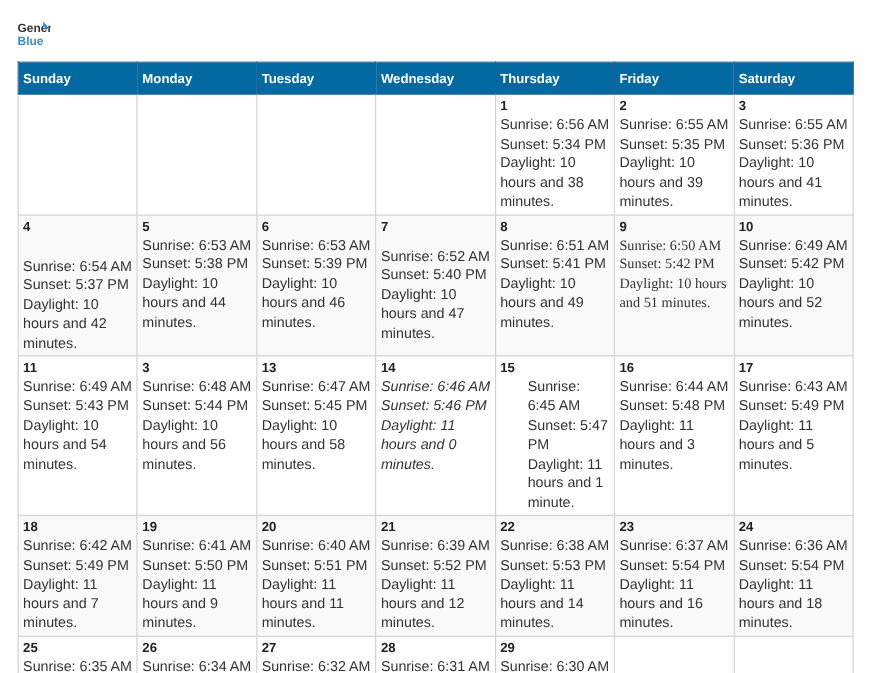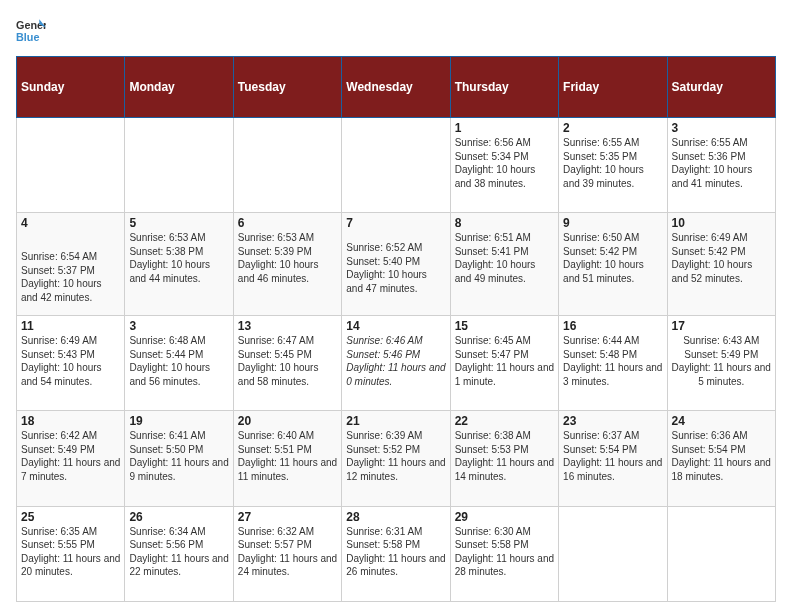--- a/index.html
+++ b/index.html
@@ -45,46 +45,46 @@
       color: #555;
     }
     .calendar {
       flex: 1;
       border: 1px solid #ccc;
       border-collapse: collapse;
       width: 100%;
       table-layout: fixed;
     }
     .calendar th {
-      background: #7f1d1d;
+      background: #0369a1;
       color: #fff;
       font-size: 12px;
       font-weight: bold;
-      padding: 23px 4px;
+      padding: 7px 4px;
       text-align: left;
       border: 1px solid #1a5fa0;
     }
     .calendar td {
       vertical-align: top;
       border: 1px solid #d0d0d0;
       padding: 3px 4px;
       font-size: 9.5px;
       color: #333;
       height: 88px;
       width: calc(100% / 7);
     }
     .day-num {
       font-size: 12px;
       font-weight: bold;
       display: block;
       margin-bottom: 1px;
       color: #222;
     }
     .day-info {
-      font-size: 10px;
+      font-size: 13px;
       color: #333;
       line-height: 1.35;
     }
     .empty-cell {
       background: #fafafa;
     }
     tr:nth-child(even) td { background: #f9f9f9; }
     tr:nth-child(odd) td { background: #ffffff; }
     
     thead tr th { background: #2176c7; }
@@ -170,21 +170,21 @@
 Daylight: 10 hours and 47 minutes.</div>
           </td>
           <td>
             <span class="day-num">8</span>
             <div class="day-info" style="white-space: pre-line;">Sunrise: 6:51 AM
 Sunset: 5:41 PM
 Daylight: 10 hours and 49 minutes.</div>
           </td>
           <td>
             <span class="day-num">9</span>
-            <div class="day-info" style="white-space: pre-line;">Sunrise: 6:50 AM
+            <div class="day-info" style="white-space: pre-line; font-family: Liberation Serif, serif;">Sunrise: 6:50 AM
 Sunset: 5:42 PM
 Daylight: 10 hours and 51 minutes.</div>
           </td>
           <td>
             <span class="day-num">10</span>
             <div class="day-info" style="white-space: pre-line;">Sunrise: 6:49 AM
 Sunset: 5:42 PM
 Daylight: 10 hours and 52 minutes.</div>
           </td>
         </tr>
@@ -208,33 +208,33 @@
 Daylight: 10 hours and 58 minutes.</div>
           </td>
           <td>
             <span class="day-num">14</span>
             <div class="day-info" style="white-space: pre-line; font-style: italic;">Sunrise: 6:46 AM
 Sunset: 5:46 PM
 Daylight: 11 hours and 0 minutes.</div>
           </td>
           <td>
             <span class="day-num">15</span>
-            <div class="day-info" style="white-space: pre-line;">Sunrise: 6:45 AM
+            <div class="day-info" style="white-space: pre-line; margin-left: 25px;">Sunrise: 6:45 AM
 Sunset: 5:47 PM
 Daylight: 11 hours and 1 minute.</div>
           </td>
           <td>
             <span class="day-num">16</span>
             <div class="day-info" style="white-space: pre-line;">Sunrise: 6:44 AM
 Sunset: 5:48 PM
 Daylight: 11 hours and 3 minutes.</div>
           </td>
           <td>
             <span class="day-num">17</span>
-            <div class="day-info" style="white-space: pre-line; text-align: center;">Sunrise: 6:43 AM
+            <div class="day-info" style="white-space: pre-line;">Sunrise: 6:43 AM
 Sunset: 5:49 PM
 Daylight: 11 hours and 5 minutes.</div>
           </td>
         </tr>
         <tr>
           <td>
             <span class="day-num">18</span>
             <div class="day-info" style="white-space: pre-line;">Sunrise: 6:42 AM
 Sunset: 5:49 PM
 Daylight: 11 hours and 7 minutes.</div>

